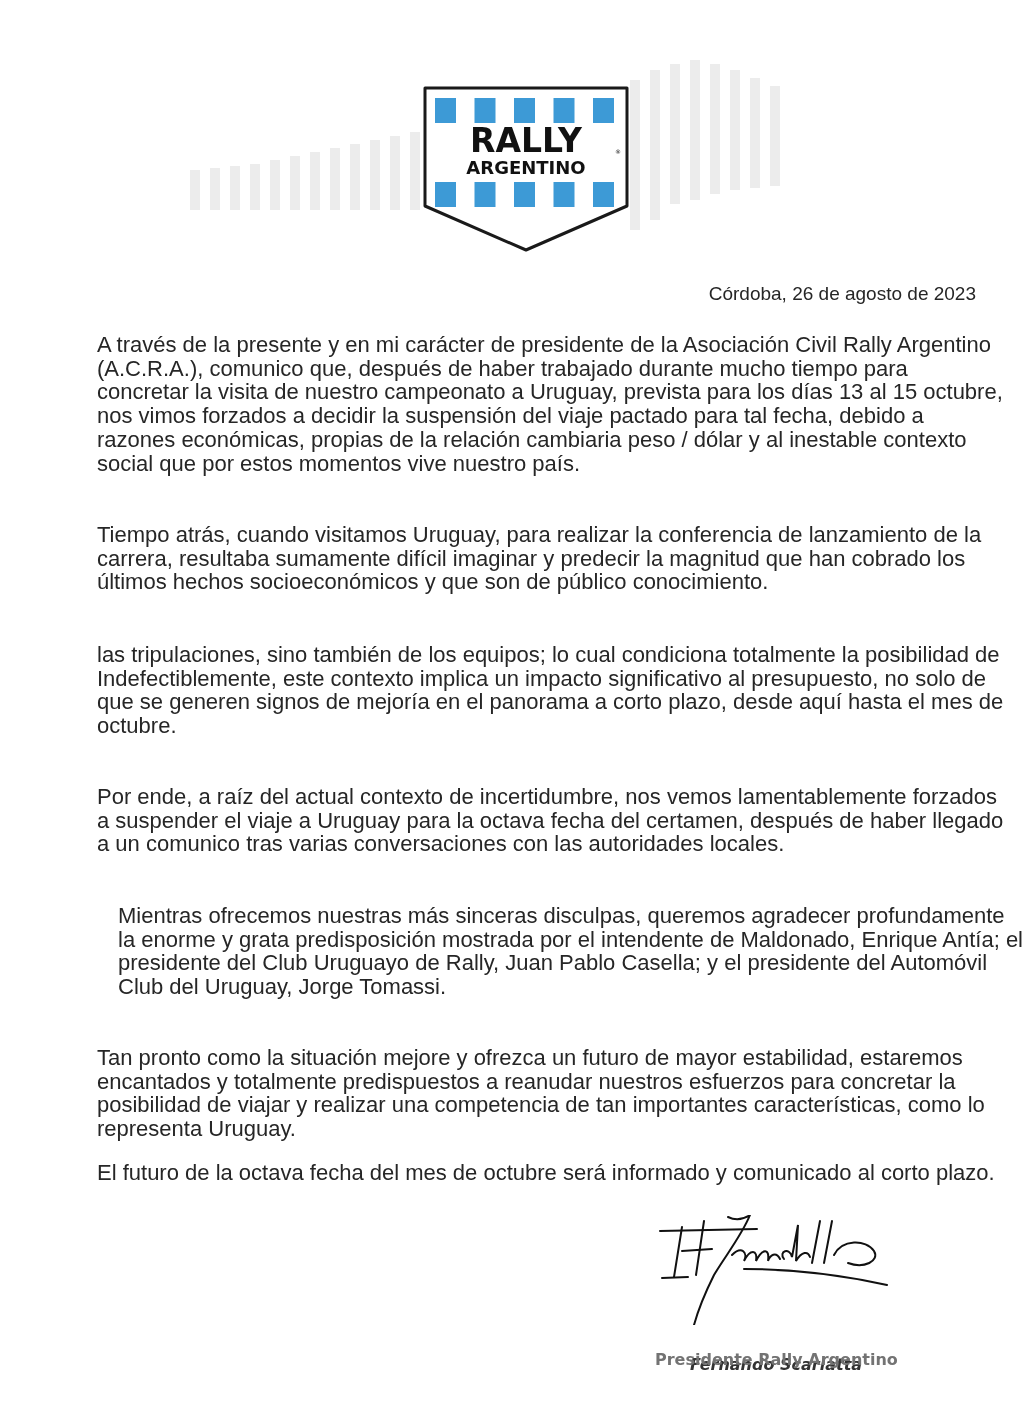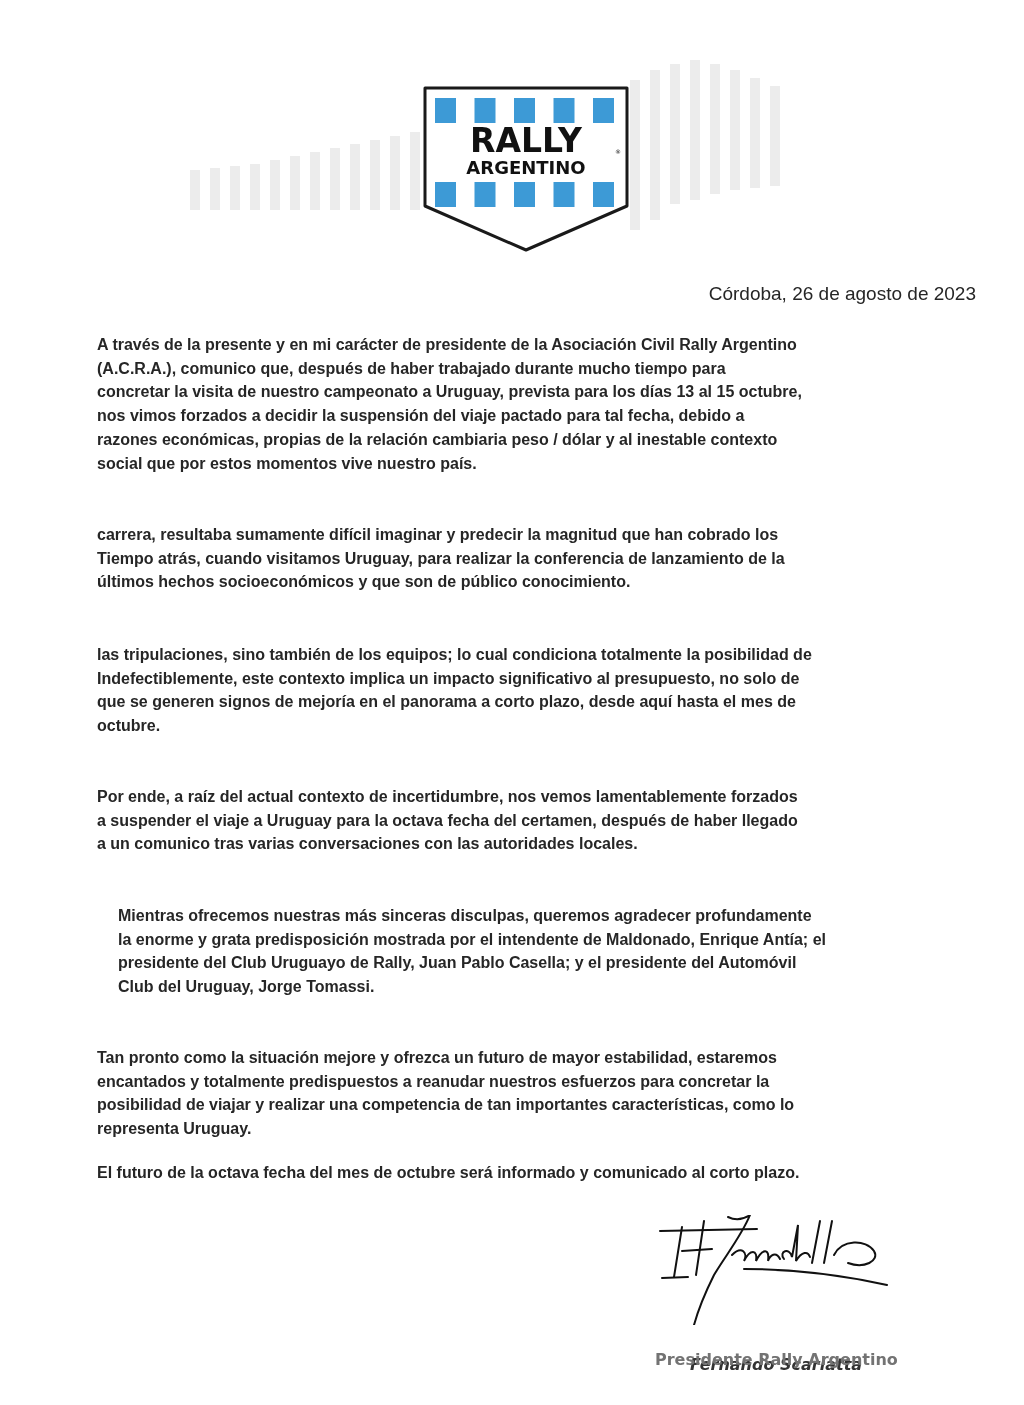--- a/index.html
+++ b/index.html
@@ -2,21 +2,21 @@
 <html><head>
 <meta charset="utf-8">
 <style>
   html, body { margin:0; padding:0; background:#ffffff; }
   body { width:1024px; height:1405px; position:relative; overflow:hidden;
          font-family:"Liberation Sans", sans-serif; color:#262626; }
   .bg-watermark { position:absolute; left:70px; top:20px; width:360px; height:230px; }
   .bg-watermark-r { position:absolute; left:600px; top:20px; width:360px; height:230px; }
   .logo { position:absolute; left:421px; top:84px; width:210px; height:170px; }
   .date { position:absolute; right:48px; top:283px; font-size:19px; }
-  .para { position:absolute; left:97px; width:890px; font-size:16px; line-height:23.7px; white-space:nowrap;font-weight:bold; }
+  .para { position:absolute; left:97px; width:890px; font-size:22px; line-height:23.7px; white-space:nowrap; }
   .para .line { display:block; }
   .sig { position:absolute; left:652px; top:1215px; width:240px; height:110px; }
   .sig-name { position:absolute; left:690px; top:1355px; font-family:"DejaVu Sans", sans-serif; font-weight:bold; font-size:16px; color:#333;font-style:italic; }
   .sig-title { position:absolute; left:655px; top:1350px; font-family:"DejaVu Sans", sans-serif; font-weight:bold; font-size:16px; color:#737373; }
 </style>
 </head>
 <body>
 
 <svg class="bg-watermark" viewBox="0 0 360 230">
   <g fill="#ececec">
@@ -73,22 +73,22 @@
 <div id="body-paras">
     <div class="para" style="top: 333px;">
       <span class="line">A través de la presente y en mi carácter de presidente de la Asociación Civil Rally Argentino</span>
       <span class="line">(A.C.R.A.), comunico que, después de haber trabajado durante mucho tiempo para</span>
       <span class="line">concretar la visita de nuestro campeonato a Uruguay, prevista para los días 13 al 15 octubre,</span>
       <span class="line">nos vimos forzados a decidir la suspensión del viaje pactado para tal fecha, debido a</span>
       <span class="line">razones económicas, propias de la relación cambiaria peso / dólar y al inestable contexto</span>
       <span class="line">social que por estos momentos vive nuestro país.</span>
     </div>
     <div class="para" style="top: 523px;">
+      <span class="line">Tiempo atrás, cuando visitamos Uruguay, para realizar la conferencia de lanzamiento de la</span>
       <span class="line">carrera, resultaba sumamente difícil imaginar y predecir la magnitud que han cobrado los</span>
-      <span class="line">Tiempo atrás, cuando visitamos Uruguay, para realizar la conferencia de lanzamiento de la</span>
       <span class="line">últimos hechos socioeconómicos y que son de público conocimiento.</span>
     </div>
     <div class="para" style="top: 643px;">
       <span class="line">las tripulaciones, sino también de los equipos; lo cual condiciona totalmente la posibilidad de</span>
       <span class="line">Indefectiblemente, este contexto implica un impacto significativo al presupuesto, no solo de</span>
       <span class="line">que se generen signos de mejoría en el panorama a corto plazo, desde aquí hasta el mes de</span>
       <span class="line">octubre.</span>
     </div>
     <div class="para" style="top: 785px;">
       <span class="line">Por ende, a raíz del actual contexto de incertidumbre, nos vemos lamentablemente forzados</span>

